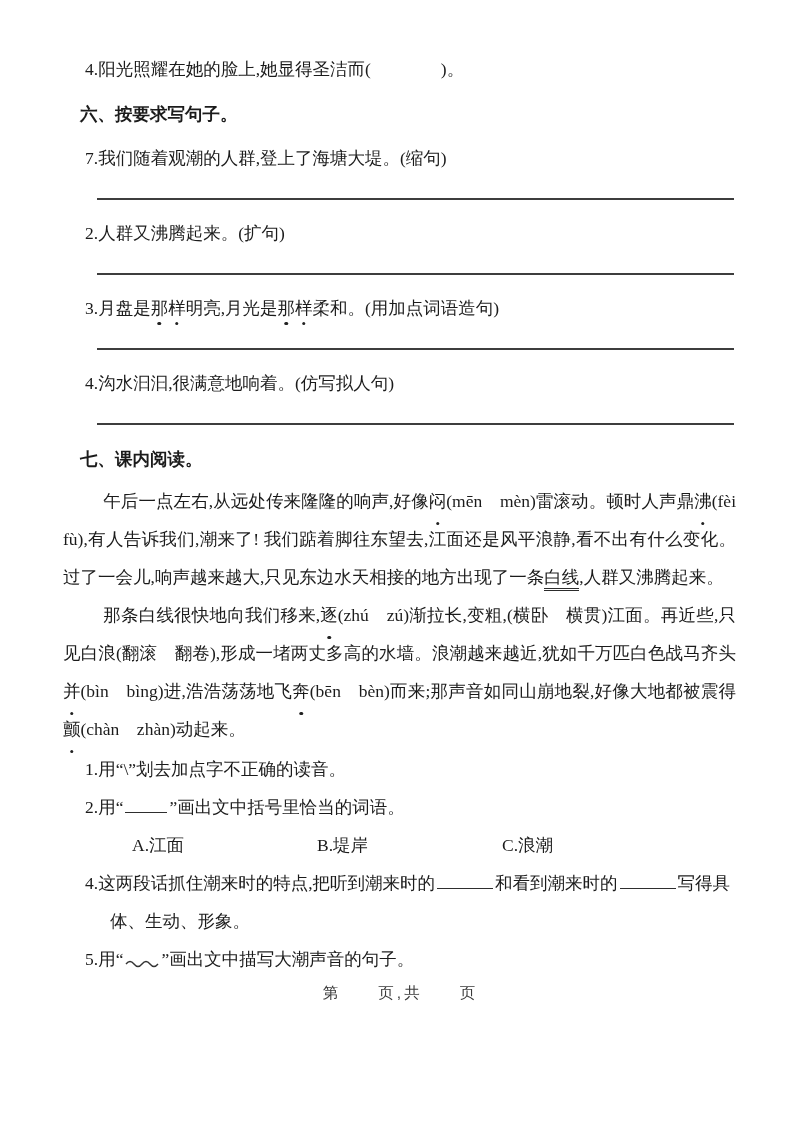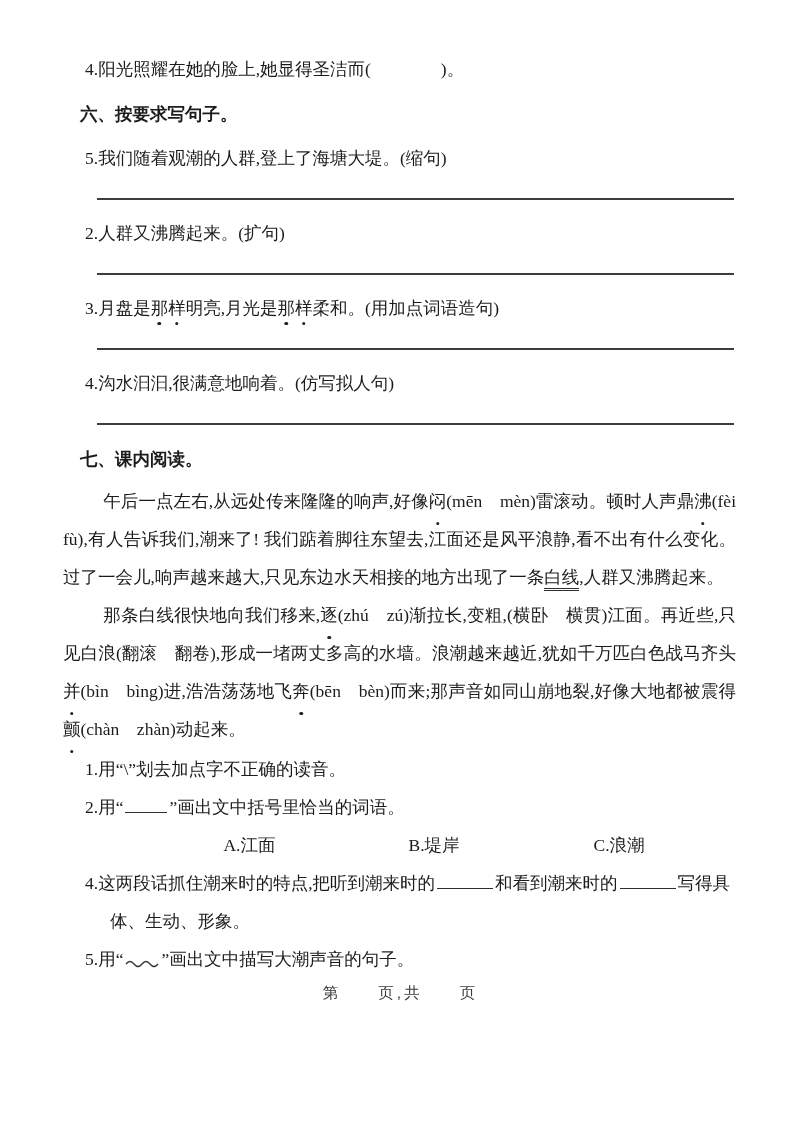--- a/index.html
+++ b/index.html
@@ -28,21 +28,21 @@
   .sec7-title { margin-top:22px; margin-bottom:11px; }
   .passage p {
     margin:0; text-indent:2.3em; text-align:justify;
     line-height:38px;
   }
   .questions { margin-top:2px; }
   .questions .q {
     margin-left:22px; line-height:38px;
     padding-left:25px; text-indent:-25px; 
   }
-  .options-row { display:flex; margin-left:69px; line-height:38px;justify-content:center; }
+  .options-row { display:flex; margin-left:69px; line-height:38px; }
   .options-row .opt { width:185px; }
   .options-row .opt:last-child { width:auto; }
 
   
   .dchar { position:relative; display:inline-block; text-indent:0; }
   .dchar::after {
     content:""; position:absolute; left:50%; bottom:-5px;
     transform:translateX(-50%);
     width:3.5px; height:3.5px; border-radius:50%; background:#222;
   }
@@ -67,21 +67,21 @@
 </style>
 </head>
 <body>
 
 <div class="page">
 
   <p class="item intro-item">4.阳光照耀在她的脸上,她显得圣洁而(　　　　)。</p>
 
   <h2 class="sec-title sec6-title">六、按要求写句子。</h2>
 
-  <p class="item">5.我们随着观潮的人群,登上了海塘大堤。(缩句)</p>
+  <p class="item">7.我们随着观潮的人群,登上了海塘大堤。(缩句)</p>
   <div class="write-line"></div>
 
   <p class="item">2.人群又沸腾起来。(扩句)</p>
   <div class="write-line"></div>
 
   <p class="item">3.月盘是<span class="dchar">那</span><span class="dchar">样</span>明亮,月光是<span class="dchar">那</span><span class="dchar">样</span>柔和。(用加点词语造句)</p>
   <div class="write-line"></div>
 
   <p class="item">4.沟水汩汩,很满意地响着。(仿写拟人句)</p>
   <div class="write-line"></div>

